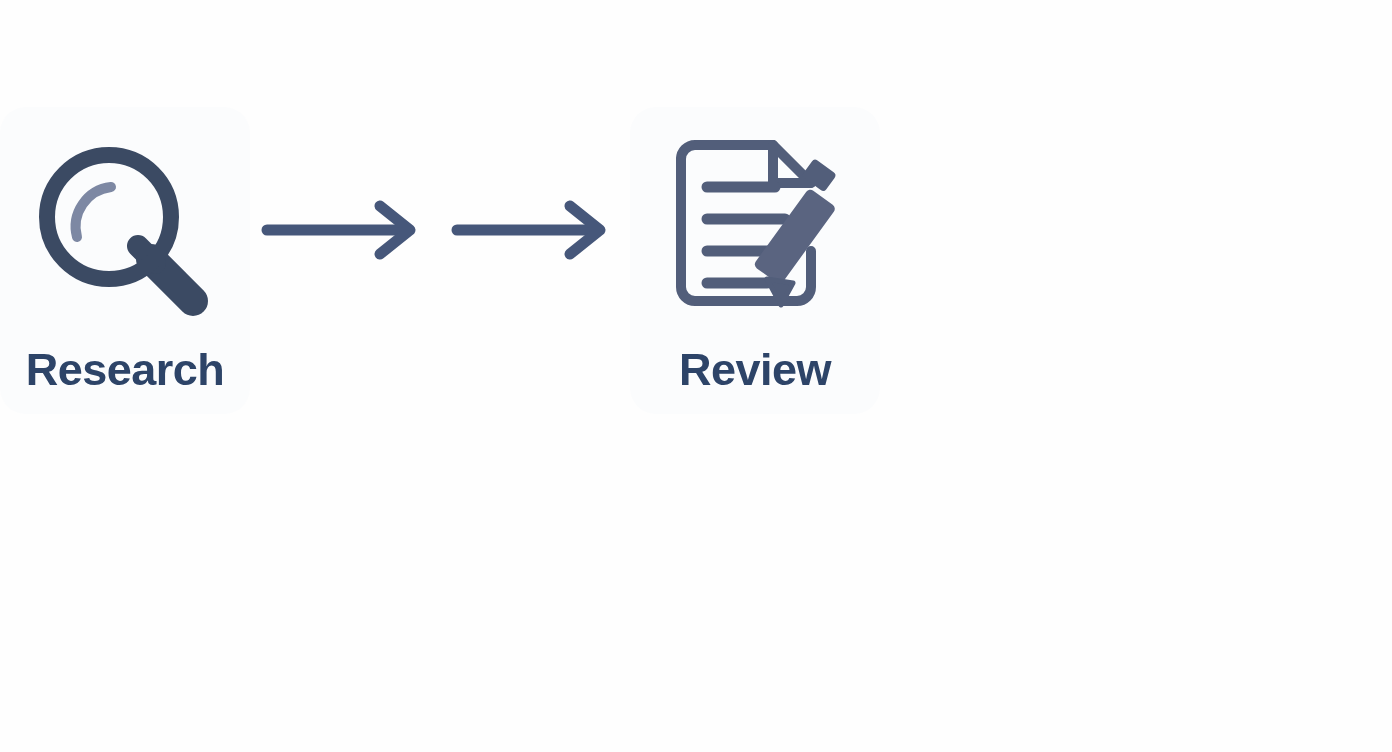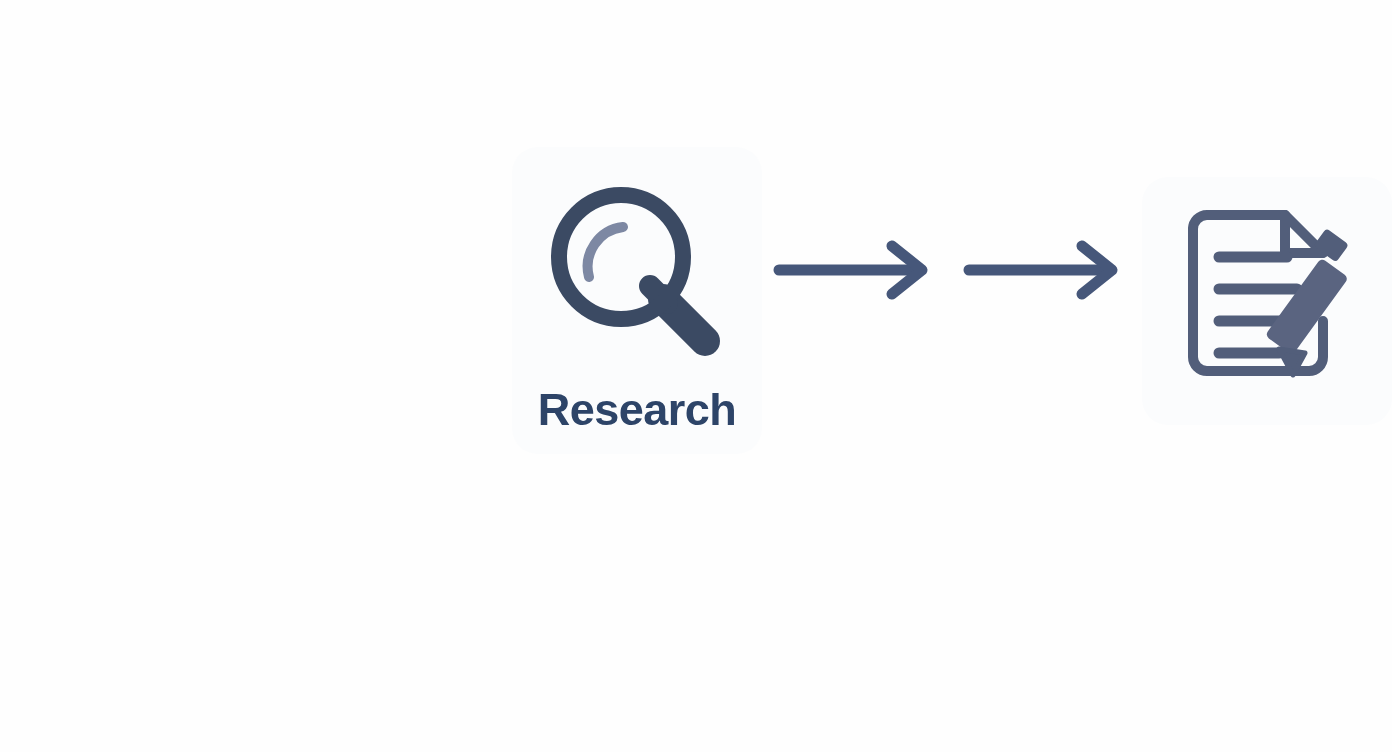--- a/index.html
+++ b/index.html
@@ -14,22 +14,21 @@
     overflow: hidden;
   }
 
   .canvas {
     position: relative;
     width: 1392px;
     height: 539px;
     background: #fefefe;
     display: flex;
     align-items: center;
-    justify-content: flex-end;
-    margin-top: 40px;
+    justify-content: flex-start;
   }
 
   .flow {
     display: flex;
     flex-direction: row;
     align-items: center;
     justify-content: center;
     gap: 0px;
     margin-top: -18px;
   }
@@ -138,16 +137,17 @@
             <rect x="146" y="30" width="28" height="22" rx="4" fill="#525e7a"></rect>
           </g>
 
           <g transform="rotate(36 140 105)">
             <rect x="122" y="56" width="34" height="96" rx="5" fill="#5a6480"></rect>
           </g>
 
           <path d="M 112 146 l 26 4 l -12 22 z" fill="#525e7a" stroke="#525e7a" stroke-width="5" stroke-linejoin="round"></path>
         </svg>
       </div>
+      <div class="step-label">Review</div>
     </div>
 
   </div>
 </div>
 
 </body></html>

